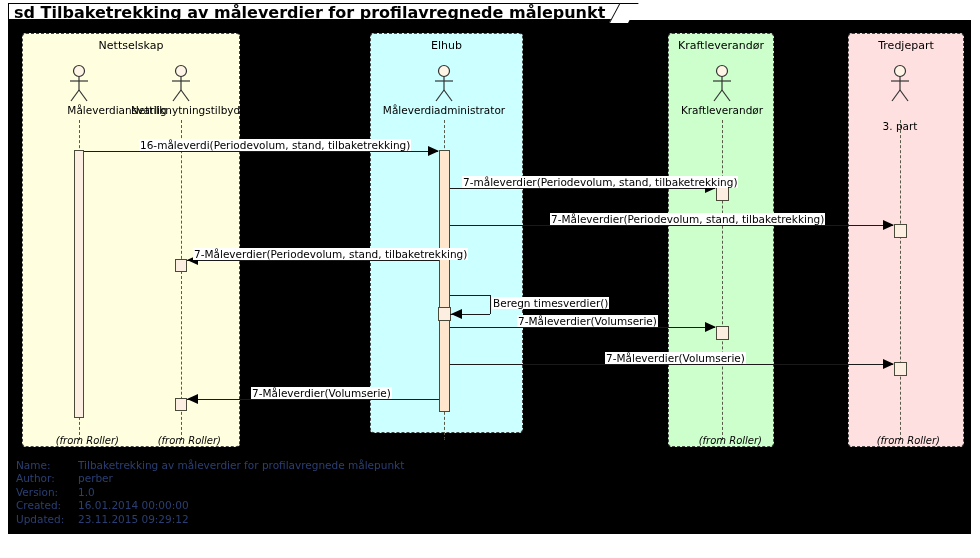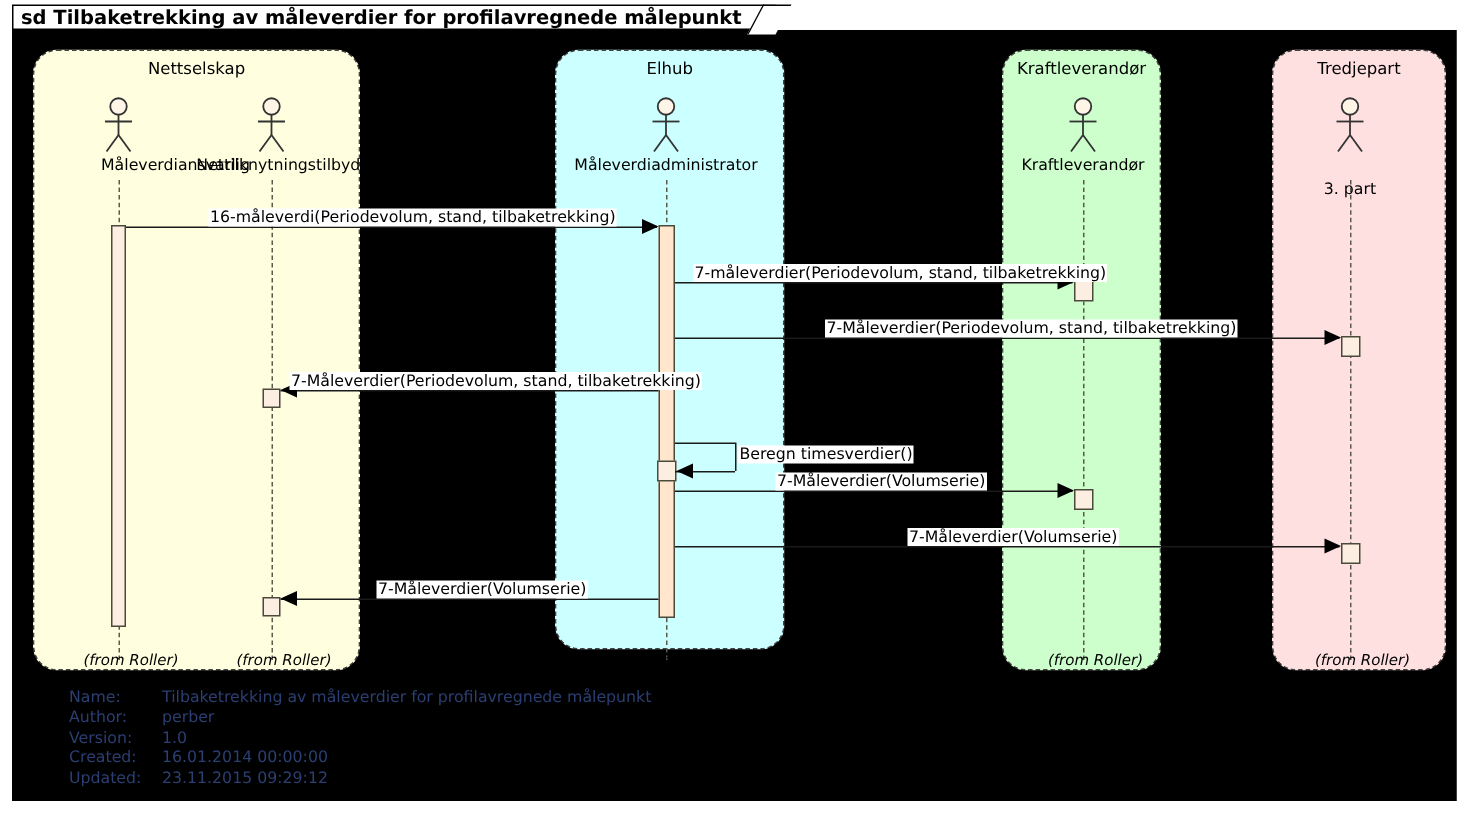--- a/index.html
+++ b/index.html
@@ -33,21 +33,21 @@
   }
   
   #frame-title {
     position: absolute;
     left: 8px; top: 3px;
     height: 17px;
     background: #ffffff;
     border: 1px solid #000000;
     box-sizing: border-box;
     padding: 1px 22px 0 5px;
-    font-size: 13px;
+    font-size: 16px;
     font-weight: bold;
     color: #000000;
     line-height: 15px;
     white-space: nowrap;
     z-index: 40;
   }
   #frame-title-clip {
     position: absolute;
     right: -1px; top: -1px;
     width: 18px; height: 19px;
@@ -55,21 +55,21 @@
     border-left: 1px solid #000000;
     transform: skewX(-28deg);
     transform-origin: bottom left;
     border-top: 1px solid #000000;
   }
 
   
   .partition {
     position: absolute;
     border: 1px dashed #444444;
-    border-radius: 16px;
+    border-radius: 4px;
     box-sizing: border-box;
     z-index: 2;
   }
   .partition-title {
     position: absolute;
     top: 5px; left: 0; right: 0;
     text-align: center;
     font-size: 11px;
     color: #000000;
   }
@@ -164,21 +164,21 @@
   }
   .self-msg .seg-right {
     position: absolute;
     width: 0;
     border-left: 1px solid #1a1a1a;
   }
 
   
   #meta {
     position: absolute;
-    left: 46px;
+    left: 16px;
     top: 459px;
     font-size: 10.5px;
     color: #2b3f73;
     z-index: 30;
     line-height: 13.4px;
   }
   #meta table { border-collapse: collapse; }
   #meta td {
     padding: 0 0 0 0;
     font-size: 10.5px;

